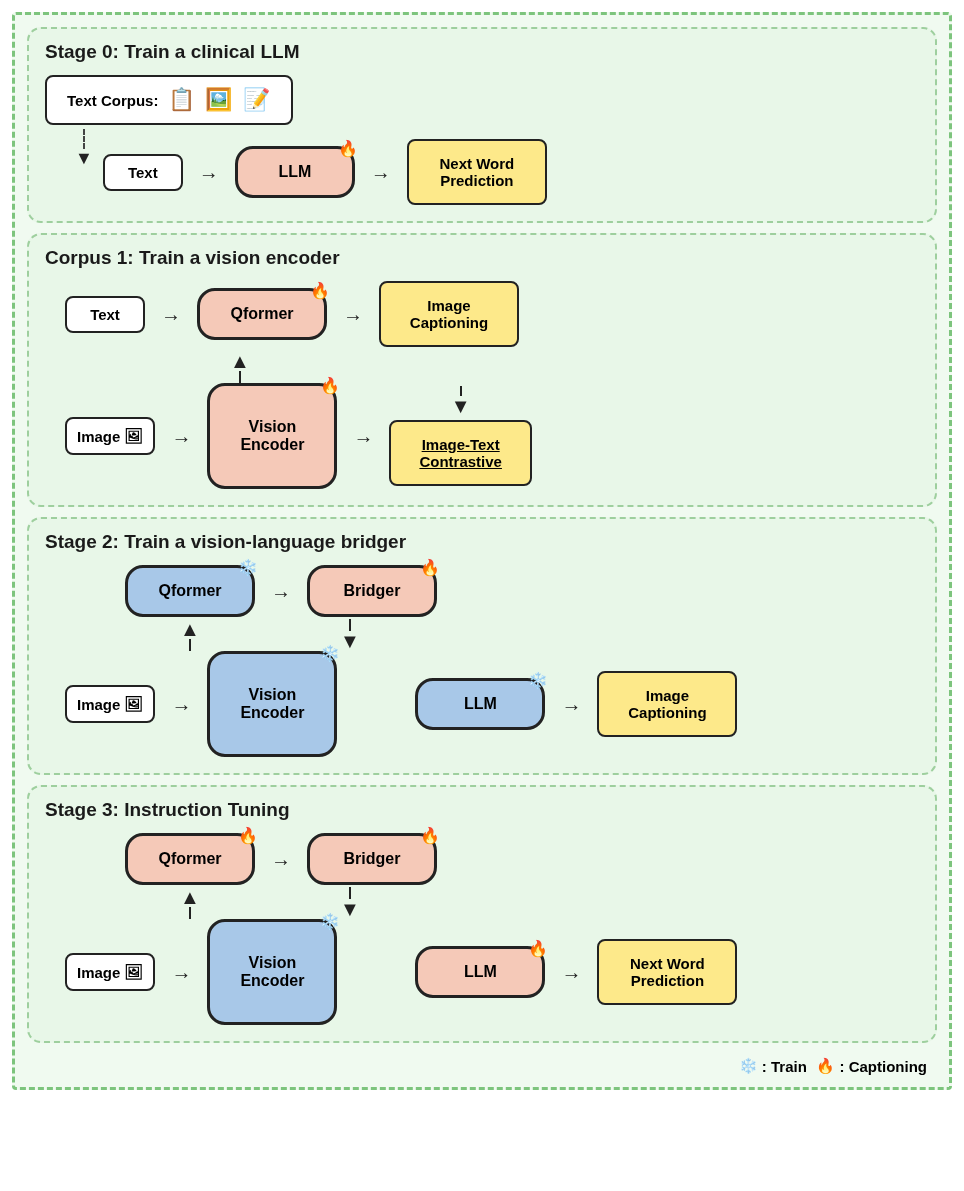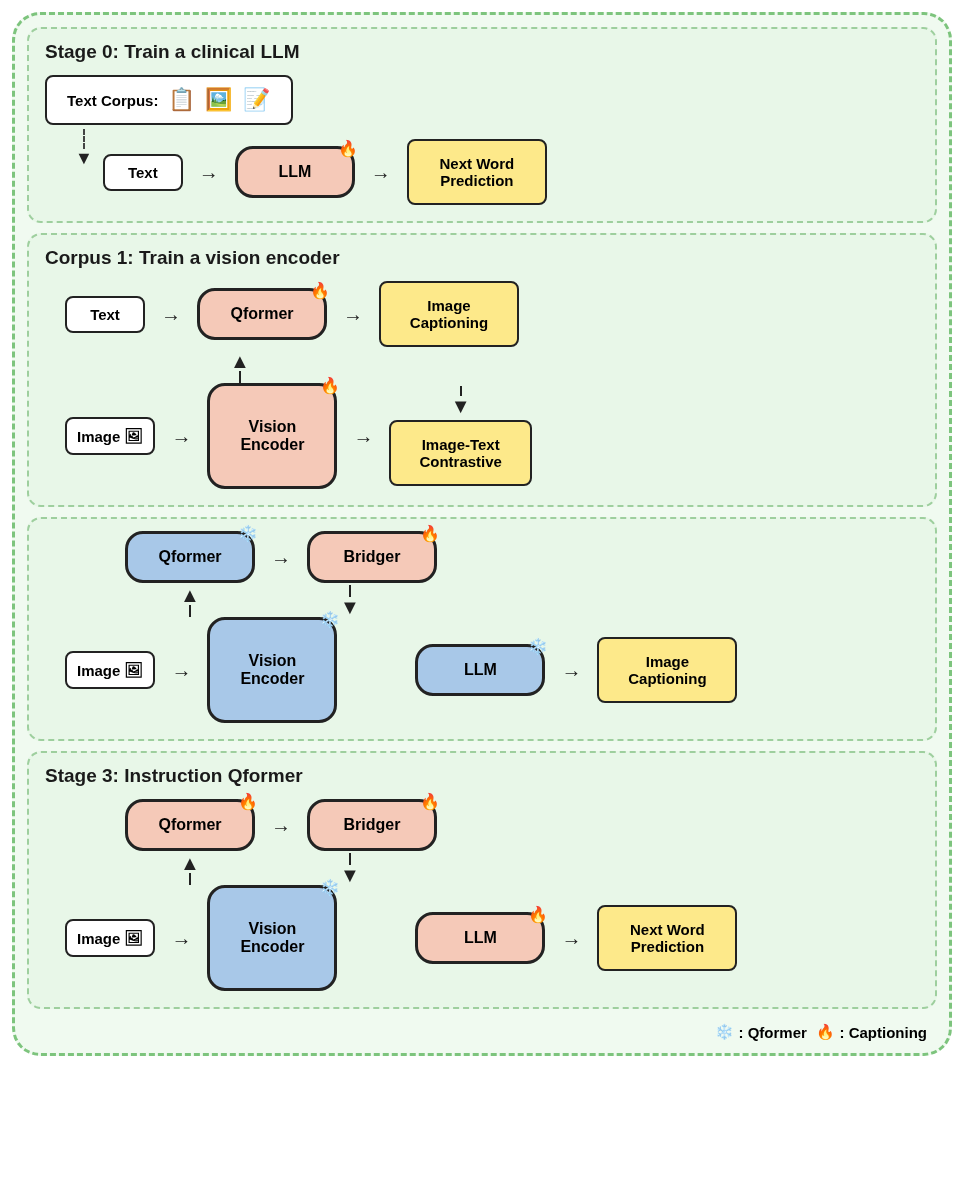--- a/index.html
+++ b/index.html
@@ -5,21 +5,21 @@
     * { box-sizing: border-box; margin: 0; padding: 0; }
     body {
       font-family: Arial, sans-serif;
       background: #fff;
       width: 964px;
       min-height: 1191px;
       padding: 12px;
     }
     .main-container {
       border: 3px dashed #7dc47d;
-      border-radius: 28px;
+      border-radius: 4px;
       padding: 12px;
       background: #f0faf0;
       display: flex;
       flex-direction: column;
       gap: 10px;
     }
     .stage-box {
       border: 2.5px dashed #9ecf9e;
       border-radius: 14px;
       padding: 12px 16px 16px 16px;
@@ -212,29 +212,30 @@
 Encoder</span>
             <span class="badge">🔥</span>
           </div>
           <span class="arrow">→</span>
           <div style="display:flex; flex-direction:column; align-items:flex-start; gap:0;">
 
             <div style="display:flex; flex-direction:column; align-items:center; margin-bottom:4px; align-self:center;">
               <div style="width:2px; height:10px; background:#222;"></div>
               <span style="font-size:20px; color:#222; line-height:1;">▼</span>
             </div>
-            <div class="node-yellow" style="white-space:pre-line; text-align:center;">Image-Text
+            <div class="node-yellow" style="white-space:pre-line; text-align:center;text-decoration:underline;">Image-Text
 Contrastive</div>
           </div>
         </div>
       </div>
     </div>
   </div>
 
   <div class="stage-box">
+    <div class="stage-title">Stage 2: Train a vision-language bridger</div>
 
     <div style="display:flex; flex-direction:column; gap:0;">
 
       <div style="display:flex; align-items:center; gap:10px; padding-left:80px;">
         <div class="node-blue" style="min-width:130px;">
           <span>Qformer</span>
           <span class="badge">❄️</span>
         </div>
         <span class="arrow">→</span>
         <div class="node-pink" style="min-width:130px;">
@@ -273,21 +274,21 @@
           <span class="badge">❄️</span>
         </div>
         <span class="arrow">→</span>
         <div class="node-yellow" style="white-space:pre-line; text-align:center;">Image
 Captioning</div>
       </div>
     </div>
   </div>
 
   <div class="stage-box">
-    <div class="stage-title">Stage 3: Instruction Qformer</div>
+    <div class="stage-title">Stage 3: Instruction Tuning</div>
 
     <div style="display:flex; flex-direction:column; gap:0;">
 
       <div style="display:flex; align-items:center; gap:10px; padding-left:80px;">
         <div class="node-pink" style="min-width:130px;">
           <span>Qformer</span>
           <span class="badge">🔥</span>
         </div>
         <span class="arrow">→</span>
         <div class="node-pink" style="min-width:130px;">
@@ -327,21 +328,21 @@
         <span class="arrow">→</span>
         <div class="node-yellow" style="white-space:pre-line; text-align:center;">Next Word
 Prediction</div>
       </div>
     </div>
   </div>
 
   <div class="legend">
     <div class="legend-item">
       <span>❄️</span>
-      <span>: Qformer</span>
+      <span>: Train</span>
     </div>
     <div class="legend-item">
       <span>🔥</span>
       <span>: Captioning</span>
     </div>
   </div>
 
 </div>
 
 </body></html>

